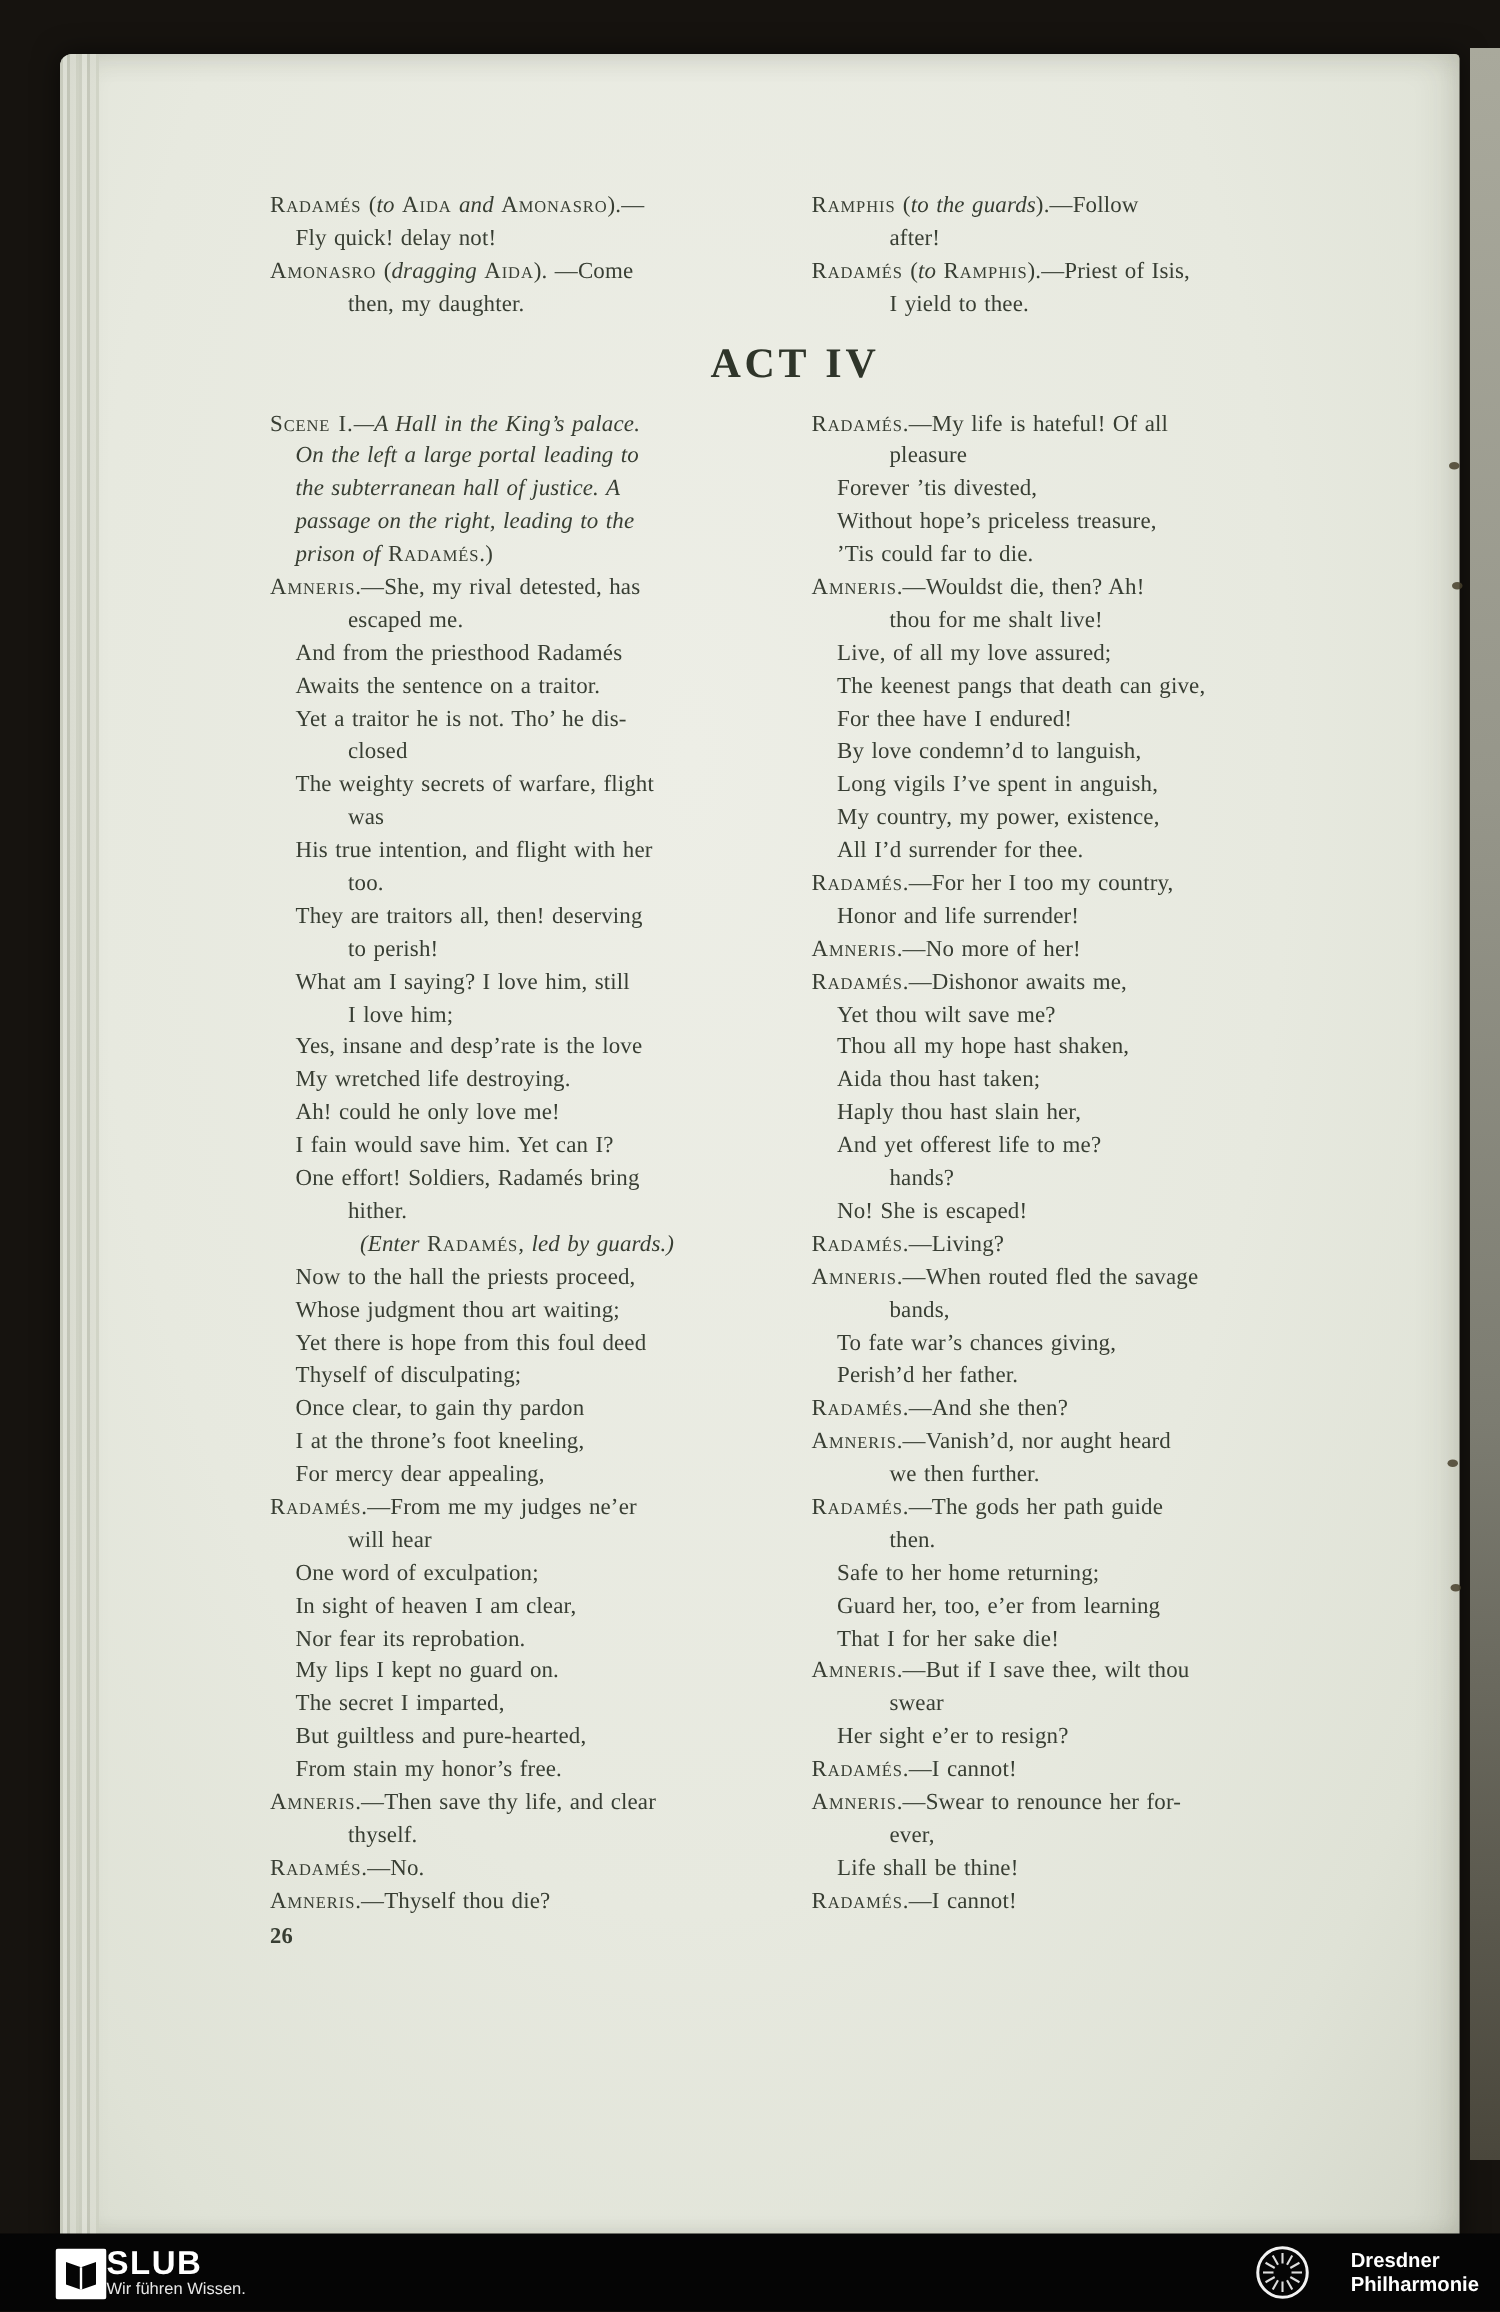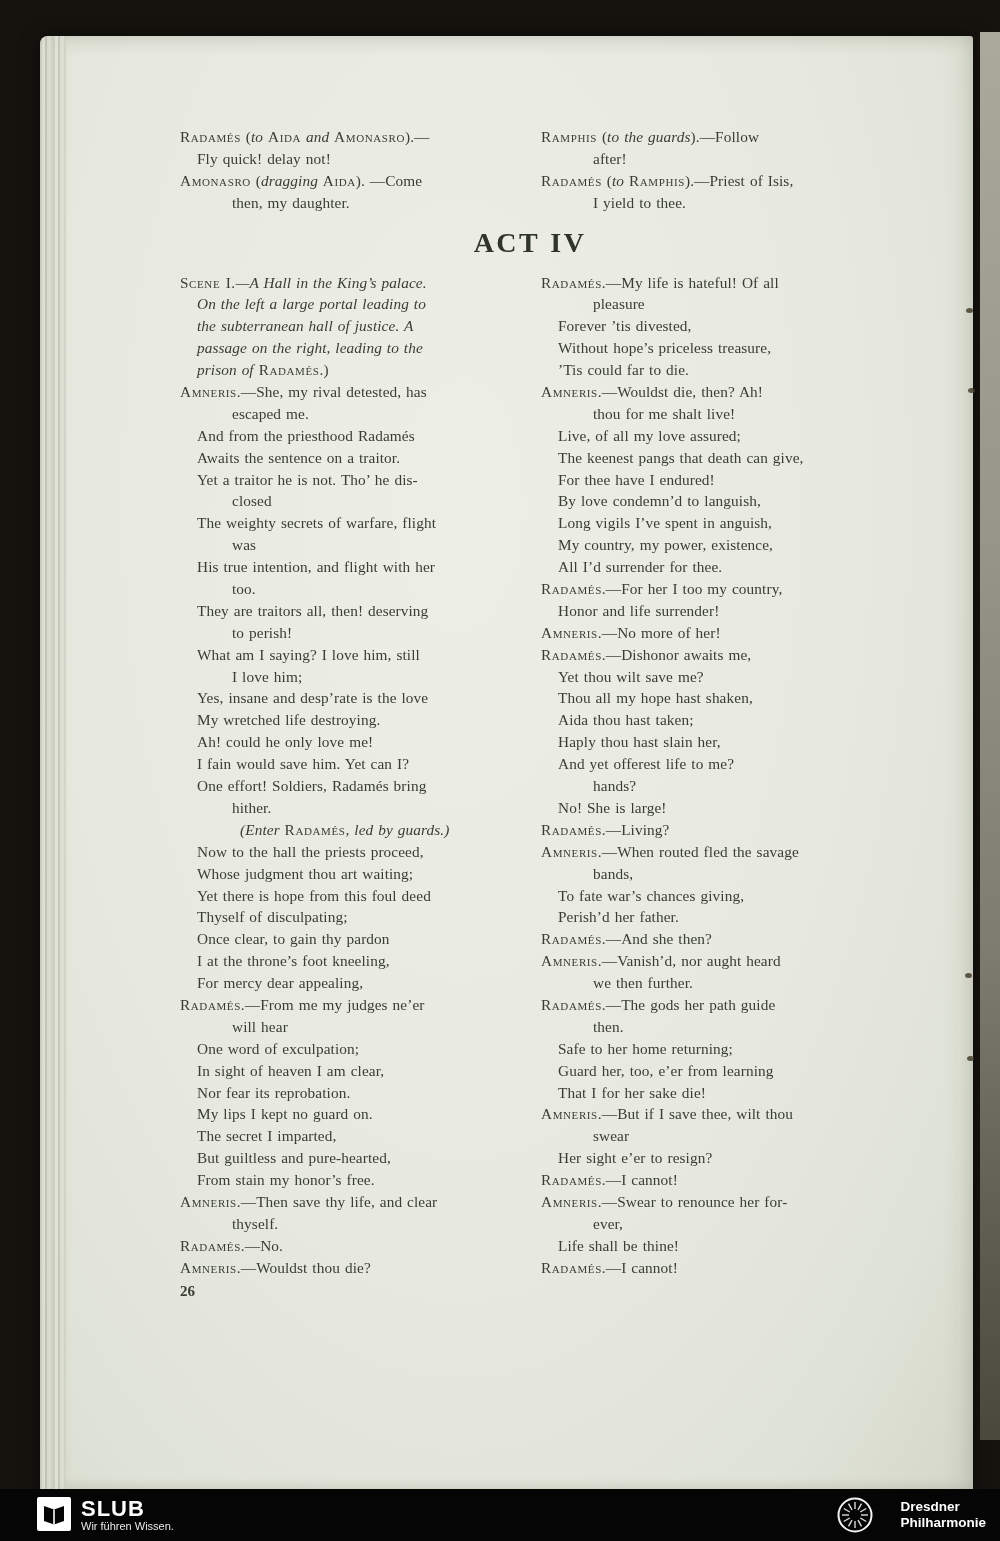--- a/index.html
+++ b/index.html
@@ -80,21 +80,21 @@
 
   
   .footer{
     position:absolute;left:0;bottom:0;width:1000px;height:52px;
     background:#050505;
     display:flex;align-items:center;justify-content:space-between;
     padding:0 14px;box-sizing:border-box;
     font-family:"Liberation Sans","DejaVu Sans",sans-serif;
     color:#ffffff;
   }
-  .slub{display:flex;align-items:flex-start;gap:10px;cursor:pointer;padding-left:23px;}
+  .slub{display:flex;align-items:flex-end;cursor:pointer;padding-left:23px;}
   .slub-icon{width:34px;height:34px;display:block;}
   .slub-textcol{display:flex;flex-direction:column;justify-content:center;}
   .slub-title{font-size:22px;font-weight:bold;letter-spacing:1px;line-height:23px;}
   .slub-tagline{font-size:11px;line-height:13px;color:#e8e8e8;}
   .partner{display:flex;align-items:center;gap:26px;cursor:pointer;}
   .partner-icon{width:38px;height:38px;display:block;}
   .partner-text{display:flex;flex-direction:column;justify-content:center;}
   .partner-text div{font-size:13.5px;font-weight:bold;line-height:16px;}
 </style>
 </head>
@@ -170,21 +170,21 @@
             <div class="tline ind1"><span class="st-n">One word of exculpation;</span></div>
             <div class="tline ind1"><span class="st-n">In sight of heaven I am clear,</span></div>
             <div class="tline ind1"><span class="st-n">Nor fear its reprobation.</span></div>
             <div class="tline ind1"><span class="st-n">My lips I kept no guard on.</span></div>
             <div class="tline ind1"><span class="st-n">The secret I imparted,</span></div>
             <div class="tline ind1"><span class="st-n">But guiltless and pure-hearted,</span></div>
             <div class="tline ind1"><span class="st-n">From stain my honor’s free.</span></div>
             <div class="tline ind0"><span class="st-sc">Amneris</span><span class="st-n">.—Then save thy life, and clear</span></div>
             <div class="tline ind2"><span class="st-n">thyself.</span></div>
             <div class="tline ind0"><span class="st-sc">Radamés</span><span class="st-n">.—No.</span></div>
-            <div class="tline ind0"><span class="st-sc">Amneris</span><span class="st-n">.—Wouldst thou die?</span></div>
+            <div class="tline ind0"><span class="st-sc">Amneris</span><span class="st-n">.—Thyself thou die?</span></div>
           </div>
         <div class="col">
             <div class="tline ind0"><span class="st-sc">Radamés</span><span class="st-n">.—My life is hateful!  Of all</span></div>
             <div class="tline ind2"><span class="st-n">pleasure</span></div>
             <div class="tline ind1"><span class="st-n">Forever ’tis divested,</span></div>
             <div class="tline ind1"><span class="st-n">Without hope’s priceless treasure,</span></div>
             <div class="tline ind1"><span class="st-n">’Tis could far to die.</span></div>
             <div class="tline ind0"><span class="st-sc">Amneris</span><span class="st-n">.—Wouldst die, then?   Ah!</span></div>
             <div class="tline ind2"><span class="st-n">thou for me shalt live!</span></div>
             <div class="tline ind1"><span class="st-n">Live, of all my love assured;</span></div>
@@ -197,21 +197,21 @@
             <div class="tline ind0"><span class="st-sc">Radamés</span><span class="st-n">.—For her I too my country,</span></div>
             <div class="tline ind1"><span class="st-n">Honor and life surrender!</span></div>
             <div class="tline ind0"><span class="st-sc">Amneris</span><span class="st-n">.—No more of her!</span></div>
             <div class="tline ind0"><span class="st-sc">Radamés</span><span class="st-n">.—Dishonor awaits me,</span></div>
             <div class="tline ind1"><span class="st-n">Yet thou wilt save me?</span></div>
             <div class="tline ind1"><span class="st-n">Thou all my hope hast shaken,</span></div>
             <div class="tline ind1"><span class="st-n">Aida thou hast taken;</span></div>
             <div class="tline ind1"><span class="st-n">Haply thou hast slain her,</span></div>
             <div class="tline ind1"><span class="st-n">And yet offerest life to me?</span></div>
             <div class="tline ind2"><span class="st-n">hands?</span></div>
-            <div class="tline ind1"><span class="st-n">No!  She is large!</span></div>
+            <div class="tline ind1"><span class="st-n">No!  She is escaped!</span></div>
             <div class="tline ind0"><span class="st-sc">Radamés</span><span class="st-n">.—Living?</span></div>
             <div class="tline ind0"><span class="st-sc">Amneris</span><span class="st-n">.—When routed fled the savage</span></div>
             <div class="tline ind2"><span class="st-n">bands,</span></div>
             <div class="tline ind1"><span class="st-n">To fate war’s chances giving,</span></div>
             <div class="tline ind1"><span class="st-n">Perish’d her father.</span></div>
             <div class="tline ind0"><span class="st-sc">Radamés</span><span class="st-n">.—And she then?</span></div>
             <div class="tline ind0"><span class="st-sc">Amneris</span><span class="st-n">.—Vanish’d, nor aught heard</span></div>
             <div class="tline ind2"><span class="st-n">we then further.</span></div>
             <div class="tline ind0"><span class="st-sc">Radamés</span><span class="st-n">.—The gods her path guide</span></div>
             <div class="tline ind2"><span class="st-n">then.</span></div>

